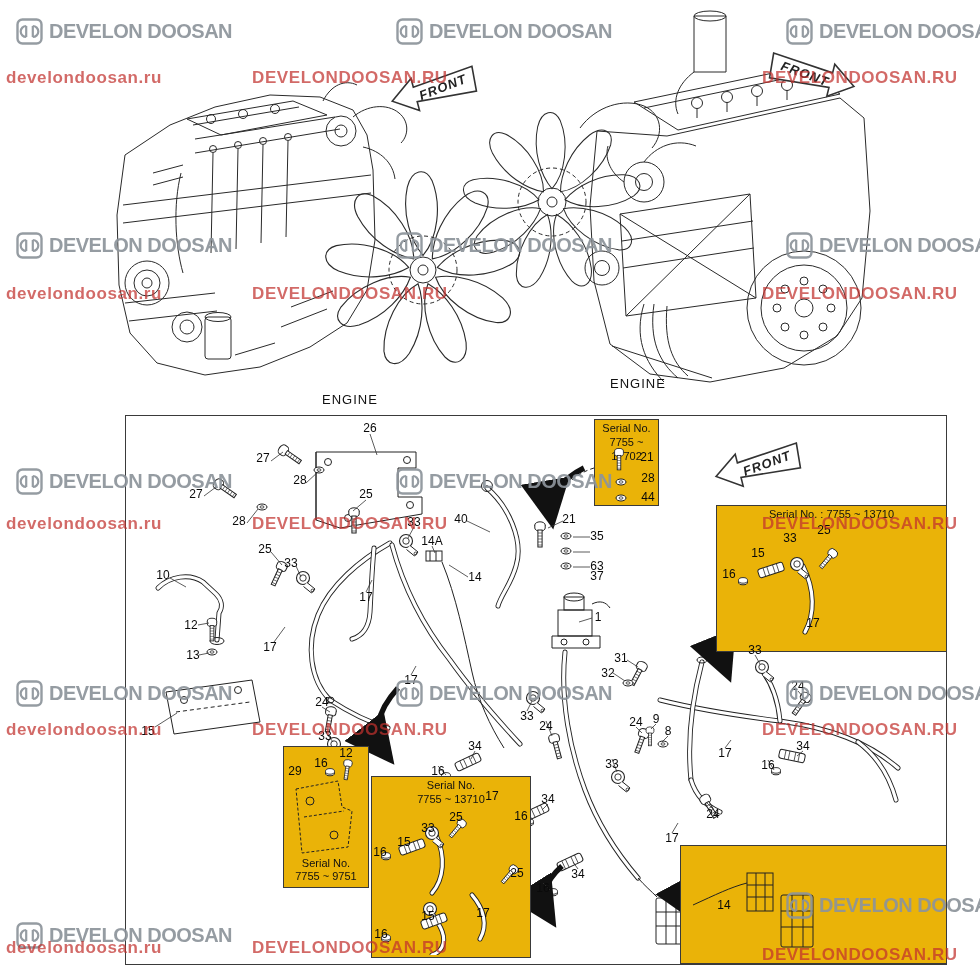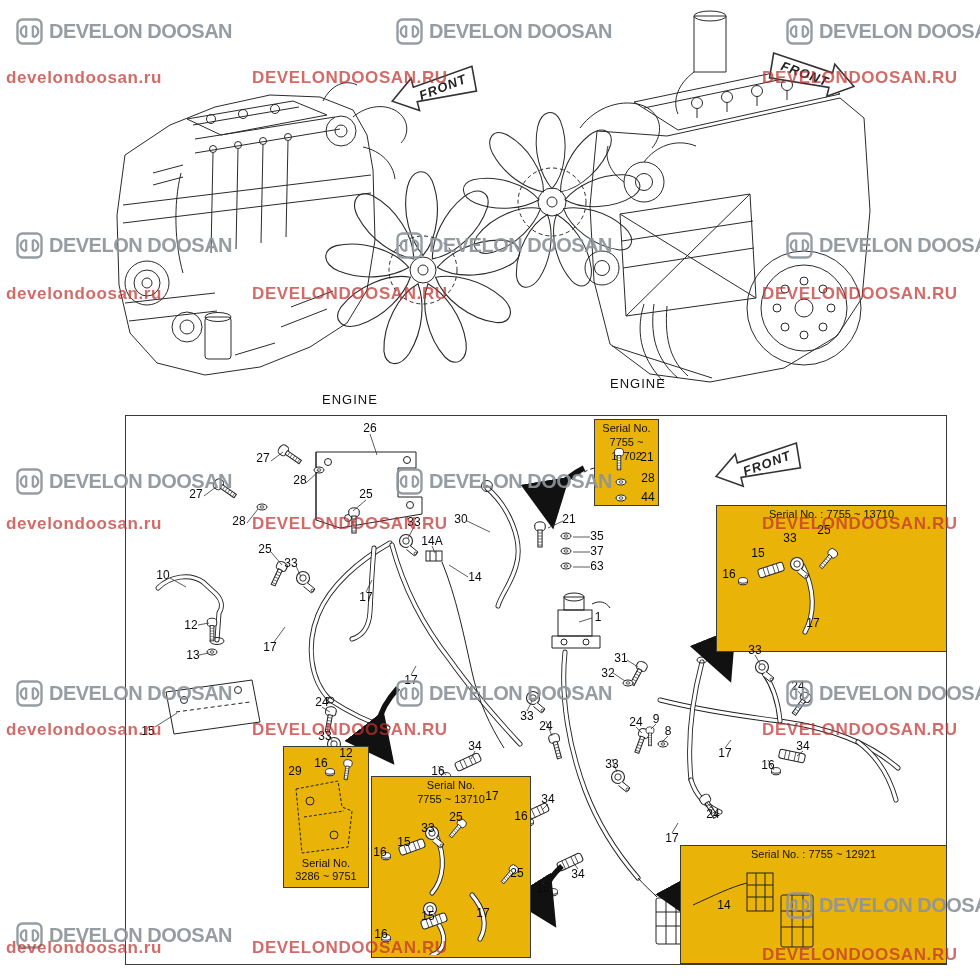--- a/index.html
+++ b/index.html
@@ -300,21 +300,21 @@
   <div class="serial-box" style="left:283px;top:746px;width:84px;height:140px">
     <svg class="box-art" style="top:0" width="82" height="108" viewBox="0 0 82 108">
       <use href="#bolt" transform="translate(64,16) rotate(8) scale(.8)"></use>
       <use href="#nut" transform="translate(46,26)"></use>
       <path class="thin" stroke-dasharray="3 2" d="M12,42 L54,34 L58,60 L68,64 L64,100 L18,106 Z M20,70 L60,64"></path>
       <circle class="thin" cx="26" cy="54" r="4"></circle>
         <circle class="thin" cx="50" cy="88" r="4"></circle>
     </svg>
     <div class="sb-title-bottom">
       <div>Serial No.</div>
-      <div>3286 ~ 9751</div>
+      <div>7755 ~ 9751</div>
     </div>
   </div>
 
   <div class="serial-box" style="left:371px;top:776px;width:158px;height:180px">
     <div class="sb-title">
       <div>Serial No.</div>
       <div>7755 ~ 13710</div>
     </div>
     <svg class="box-art" style="top:28px" width="156" height="150" viewBox="0 0 156 150">
       <path class="tube-o" d="M64,30 C74,52 72,74 60,88"></path>
@@ -328,23 +328,20 @@
       <use href="#fitting" transform="translate(40,42) rotate(-20)"></use>
       <use href="#nut" transform="translate(14,52)"></use>
       <use href="#bolt" transform="translate(142,64) rotate(40) scale(.85)"></use>
       <use href="#clamp" transform="translate(58,104)"></use>
       <use href="#fitting" transform="translate(62,116) rotate(-20)"></use>
       <use href="#nut" transform="translate(14,134)"></use>
     </svg>
   </div>
 
   <div class="serial-box" style="left:680px;top:845px;width:265px;height:117px">
-    <div class="sb-title">
-      <div>Serial No. : 7755 ~ 12921</div>
-    </div>
     <svg class="box-art" style="top:15px" width="263" height="100" viewBox="0 0 263 100">
       <path class="thin" d="M12,44 C34,34 50,26 66,22"></path>
       <rect class="thin" x="66" y="12" width="26" height="38"></rect>
       <path class="thin" d="M66,24 h26 M66,36 h26 M75,12 v38 M84,12 v38"></path>
       <rect class="thin" x="100" y="34" width="32" height="52" rx="2"></rect>
       <path class="thin" d="M100,50 h32 M100,66 h32 M111,34 v52 M122,34 v52"></path>
     </svg>
   </div>
 
   <div class="engine-label" style="left:322px;top:392px">ENGINE</div>
@@ -370,27 +367,27 @@
   </div>
 
   <div id="callouts">
       <span class="callout" style="left: 370px; top: 428px;">26</span>
       <span class="callout" style="left: 263px; top: 458px;">27</span>
       <span class="callout" style="left: 300px; top: 480px;">28</span>
       <span class="callout" style="left: 196px; top: 494px;">27</span>
       <span class="callout" style="left: 239px; top: 521px;">28</span>
       <span class="callout" style="left: 366px; top: 494px;">25</span>
       <span class="callout" style="left: 414px; top: 522px;">33</span>
-      <span class="callout" style="left: 461px; top: 519px;">30</span>
+      <span class="callout" style="left: 461px; top: 519px;">40</span>
       <span class="callout" style="left: 569px; top: 519px;">21</span>
       <span class="callout" style="left: 647px; top: 457px;">21</span>
       <span class="callout" style="left: 648px; top: 478px;">28</span>
       <span class="callout" style="left: 648px; top: 497px;">44</span>
       <span class="callout" style="left: 597px; top: 536px;">35</span>
-      <span class="callout" style="left: 597px; top: 551px;">37</span>
+      <span class="callout" style="left: 597px; top: 576px;">37</span>
       <span class="callout" style="left: 597px; top: 566px;">63</span>
       <span class="callout" style="left: 432px; top: 541px;">14A</span>
       <span class="callout" style="left: 475px; top: 577px;">14</span>
       <span class="callout" style="left: 366px; top: 597px;">17</span>
       <span class="callout" style="left: 270px; top: 647px;">17</span>
       <span class="callout" style="left: 411px; top: 680px;">17</span>
       <span class="callout" style="left: 163px; top: 575px;">10</span>
       <span class="callout" style="left: 191px; top: 625px;">12</span>
       <span class="callout" style="left: 193px; top: 655px;">13</span>
       <span class="callout" style="left: 148px; top: 731px;">15</span>

